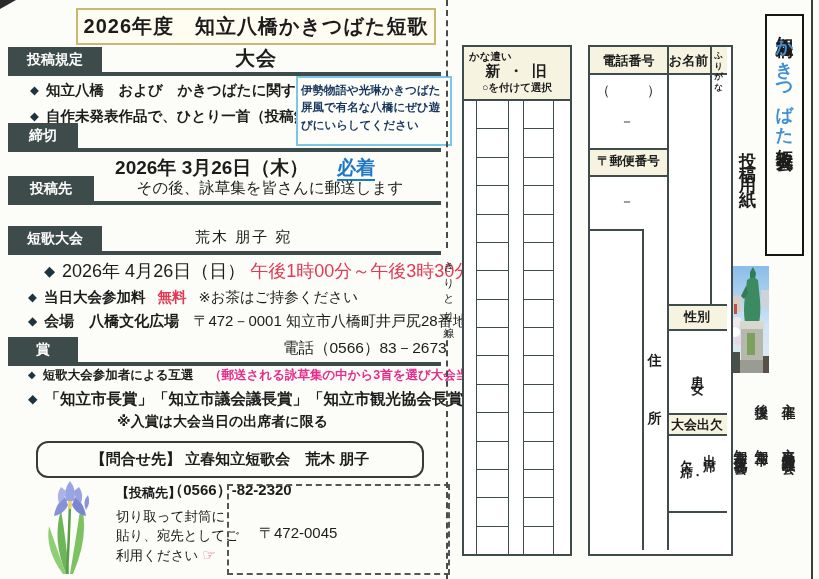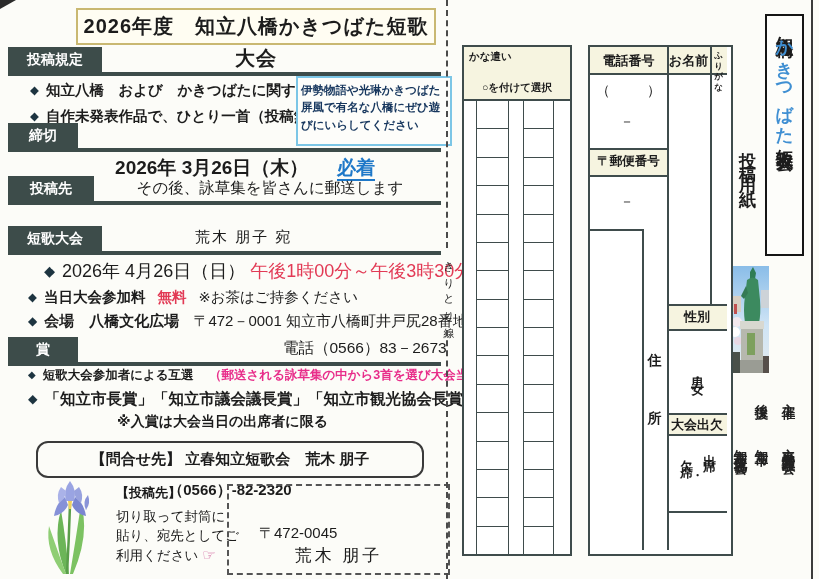--- a/index.html
+++ b/index.html
@@ -168,30 +168,30 @@
 
   <div class="line" style="left:116px;top:484px;font-size:13px;font-weight:bold;">【投稿先】</div>
   <div class="line" style="left:116px;top:527px;font-size:13.5px;">貼り、宛先としてご</div>
   <div class="line" style="left:116px;top:508px;font-size:13.5px;">切り取って封筒に</div>
   <div class="line" style="left:116px;top:546px;font-size:13.5px;">
     <span>利用ください</span><span class="hand">☞</span>
   </div>
 
   <div class="dashed-box">
     <div class="l1">〒472-0045</div>
-    <div class="l3">荒木 朋子</div>
   </div>
 
   <div class="cut-seg" style="top:0;height:248px;"></div>
   <div class="vtext cutline-text">きりとり線</div>
   <div class="cut-seg" style="top:330px;height:249px;"></div>
 
   <div class="grid-block">
     <div class="grid-header">
       <div class="gh1">かな遣い</div>
+      <div class="gh2">新 ・ 旧</div>
       <div class="gh3">○を付けて選択</div>
     </div>
     <div class="grid-body">
       <div class="cellcol c1">
           <div class="wcell"></div>
           <div class="wcell"></div>
           <div class="wcell"></div>
           <div class="wcell"></div>
           <div class="wcell"></div>
           <div class="wcell"></div>

